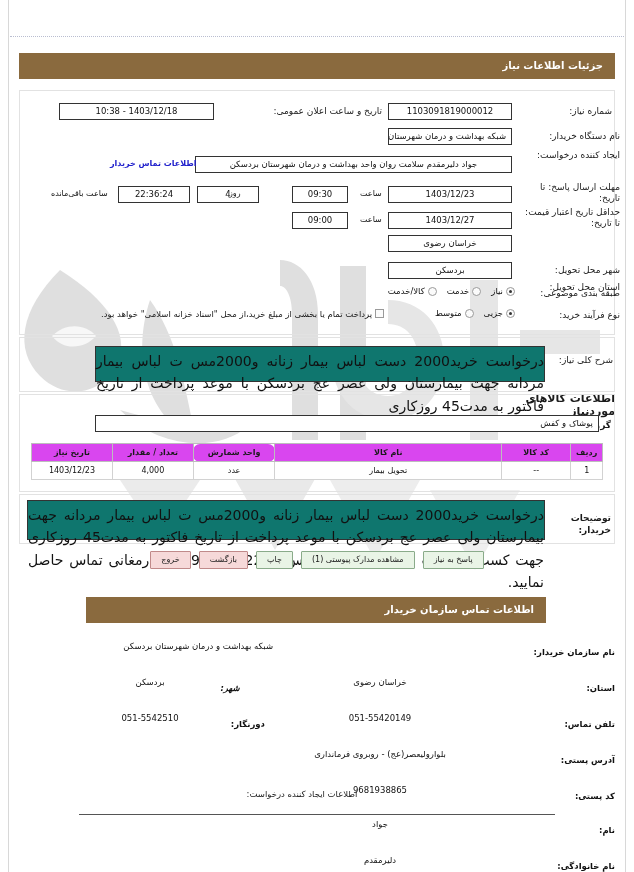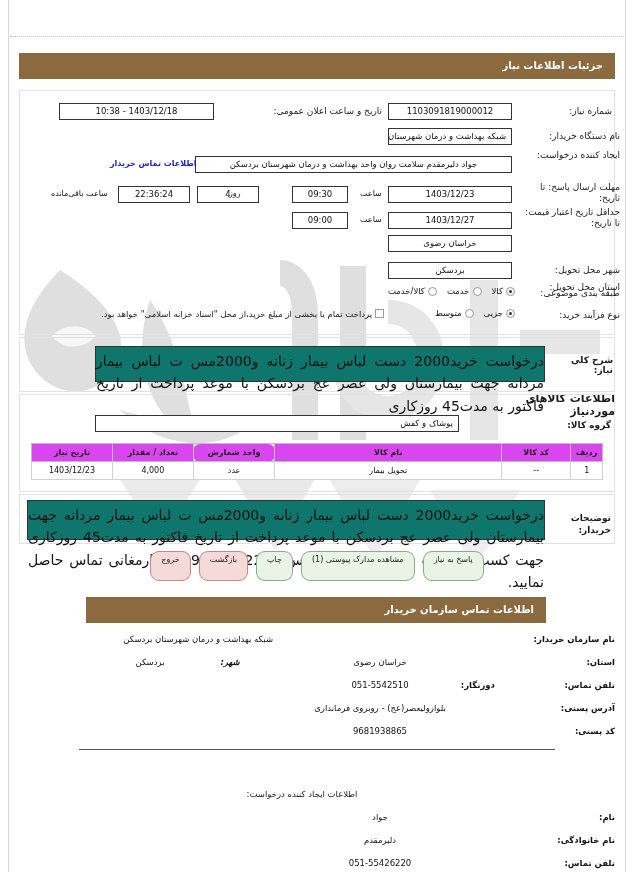--- a/index.html
+++ b/index.html
@@ -160,34 +160,34 @@
     left: 19px; top: 551px;
     width: 596px;
     display: flex;
     justify-content: center;
     align-items: center;
     gap: 8px;
     direction: rtl;
   }
   .btn {
     font-size: 8px;
-    padding: 3px 10px 16px 10px;
+    padding: 3px 10px 4px 10px;
     border: 1px solid #8aab8a;
     background: #e9f4e6;
     color: #1a1a1a;
     cursor: pointer;
     white-space: nowrap;
-    border-radius: 9px;
+    border-radius: 1px;
   }
   .btn.danger { border-color: #c08a8a; background: #f6d9d9; }
 
   
   .info-wrap { position: absolute; left: 19px; top: 634px; width: 596px; }
   .info-line { display: flex; align-items: center; margin-bottom: 13px; font-size: 8.5px; }
-  .info-line .k { font-weight: bold; color: #111; white-space: nowrap; }
+  .info-line .k { font-weight: bold; color: #111; white-space: nowrap; margin-top: 13px; }
   .info-line .v { color: #111; white-space: nowrap; }
   .hr-sep { border-top: 1px solid #555; margin: 6px 60px 0 60px; }
 
   .pos { position: absolute; }
 </style>
 </head>
 <body>
 
 <svg class="watermark" viewBox="0 0 634 420" xmlns="http://www.w3.org/2000/svg">
   <g fill="#dfdfdf">
@@ -244,21 +244,21 @@
 
   <div class="pos" style="left:520px; top:238px; width:100px; text-align:right;margin-top:44px;">استان محل تحویل:</div>
   <div class="pos fld center" style="left:388px; top:235px; width:124px;">خراسان رضوی</div>
 
   <div class="pos" style="left:520px; top:265px; width:100px; text-align:right;">شهر محل تحویل:</div>
   <div class="pos fld center" style="left:388px; top:262px; width:124px;">بردسکن</div>
 
   <div class="pos" style="left:520px; top:288px; width:100px; text-align:right;">طبقه بندی موضوعی:</div>
   <div class="pos" id="category-options" style="left:330px; top:286px; width:185px; text-align:right;"><span class="opt">
         <span class="radio on"></span>
-        <span class="t">کالا</span>
+        <span class="t">نیاز</span>
       </span><span class="opt">
         <span class="radio"></span>
         <span class="t">خدمت</span>
       </span><span class="opt">
         <span class="radio"></span>
         <span class="t">کالا/خدمت</span>
       </span></div>
 
   <div class="pos" style="left:520px; top:310px; width:100px; text-align:right;">نوع فرآیند خرید:</div>
   <div class="pos" id="process-options" style="left:390px; top:308px; width:125px; text-align:right;"><span class="opt">
@@ -268,29 +268,29 @@
         <span class="radio"></span>
         <span class="t">متوسط</span>
       </span></div>
 
   <div class="pos" style="left:34px; top:308px; width:350px; text-align:right;">
     <span class="cbox"></span>
     <span style="font-size:8.5px; vertical-align:middle;">پرداخت تمام یا بخشی از مبلغ خرید،از محل "اسناد خزانه اسلامی" خواهد بود.</span>
   </div>
 
   <div class="card" id="card-desc"></div>
-  <div class="pos" style="left:551px; top:355px; width:62px; text-align:right; font-weight:bold; font-size:9px;">شرح کلی نیاز:</div>
+  <div class="pos" style="left:551px; top:355px; width:62px; text-align:right; font-weight:normal; font-size:9px;">شرح کلی نیاز:</div>
   <div class="pos textbox" style="left:95px; top:346px; width:450px; height:36px;">درخواست خرید2000 دست لباس بیمار زنانه و2000مس ت لباس بیمار مردانه جهت  بیمارستان ولی عصر عج بردسکن با موعد پرداخت از تاریخ فاکتور به مدت45  روزکاری</div>
 
   <div class="pos" style="left:520px; top:392px; width:95px; text-align:right; font-weight:bold; font-size:11px;">اطلاعات کالاهای موردنیاز</div>
 
   <div class="card" id="card-goods"></div>
 
   <div class="pos" style="left:549px; top:420px; width:62px; text-align:right; font-weight:bold; font-size:9px;">گروه کالا:</div>
-  <div class="pos fld" style="left:95px; top:415px; width:364px; text-align:right;padding-left:32px;">پوشاک و کفش</div>
+  <div class="pos fld" style="left:95px; top:415px; width:504px; text-align:right;padding-left:32px;">پوشاک و کفش</div>
 
   <div class="pos" style="left:31px; top:443px; width:572px;">
     <table class="goods">
       <thead>
           <tr id="goods-head-row">
             <th style="width: 34px;">ردیف</th>
             <th style="width: 86px;">کد کالا</th>
             <th style="width: 310px;">نام کالا</th>
             <th style="width: 92px; border-radius: 7px;">واحد شمارش</th>
             <th style="width: 92px;">تعداد / مقدار</th>
@@ -332,20 +332,21 @@
 
     <div class="info-line">
       <span class="k" style="width:120px; text-align:right;">استان:</span>
       <span class="v" style="width:230px; text-align:center;">خراسان رضوی</span>
       <span class="k" style="width:70px; text-align:center;font-style:italic;">شهر:</span>
       <span class="v" style="width:90px; text-align:center;">بردسکن</span>
     </div>
 
     <div class="info-line">
       <span class="k" style="width:120px; text-align:right;">تلفن تماس:</span>
+      <span class="v" style="width:230px; text-align:center;">051-55420149</span>
       <span class="k" style="width:70px; text-align:right;">دورنگار:</span>
       <span class="v" style="width:90px; text-align:center;">051-5542510</span>
     </div>
 
     <div class="info-line">
       <span class="k" style="width:120px; text-align:right;">آدرس پستی:</span>
       <span class="v" style="width:230px; text-align:center;">بلوارولیعصر(عج) - روبروی فرمانداری</span>
     </div>
 
     <div class="info-line">

